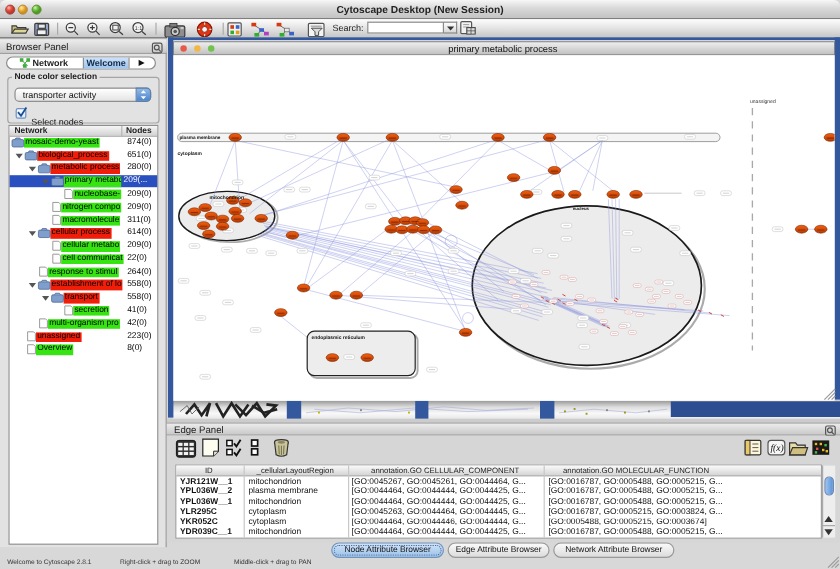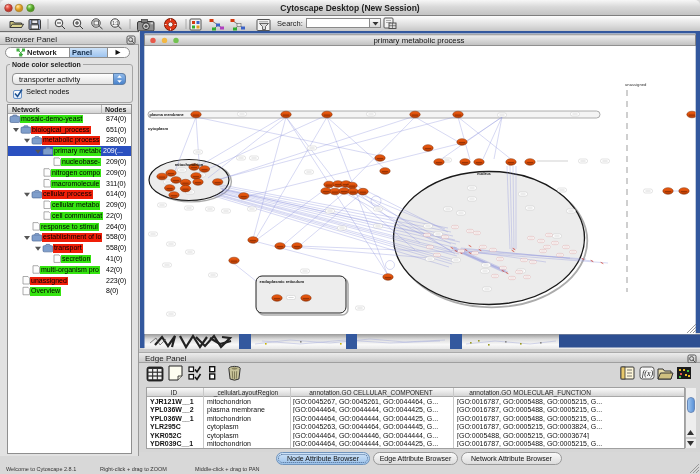--- a/index.html
+++ b/index.html
@@ -577,38 +577,38 @@
       <div class="abs" style="left:63px;top:0;width:39px;height:11px;background:linear-gradient(#cde2f8,#93bdee);border-left:1px solid #8e8e8e;border-right:1px solid #8e8e8e;"></div>
     </div>
 <svg class="abs" style="left:16px;top:47.5px" width="10" height="9">
       <line x1="2" y1="2" x2="7" y2="7" stroke="#2f9e2f" stroke-width="0.8"></line>
       <line x1="7" y1="2" x2="3" y2="7" stroke="#2f9e2f" stroke-width="0.8"></line>
       <rect x="0.5" y="0.5" width="3" height="3" fill="#3fae3f"></rect>
       <rect x="6" y="0.5" width="3" height="3" fill="#3fae3f"></rect>
       <rect x="3.2" y="5.5" width="3" height="3" fill="#3fae3f"></rect>
     </svg>
 <div class="abs" style="left:27px;top:48px;font-size:7.5px;font-weight:bold;color:#222;">Network</div>
-<div class="abs" style="left:72px;top:48px;font-size:7.5px;font-weight:bold;color:#102a48;">Panel</div>
+<div class="abs" style="left:72px;top:48px;font-size:7.5px;font-weight:bold;color:#102a48;">Welcome</div>
 <svg class="abs" style="left:114px;top:49px" width="8" height="7">
       <path d="M1.5 0.8 L6.5 3.4 L1.5 6 Z" fill="#111"></path>
     </svg>
 <div class="abs" style="left:6px;top:64px;width:127px;height:39px;border:1px solid #a5a5a5;border-radius:3px;"></div>
 <div class="abs" style="left:10px;top:60.5px;background:#e2e2e2;padding:0 2px;font-size:7px;font-weight:bold;color:#1c1c1c;">Node color selection</div>
 <div class="abs" style="left:12px;top:72.5px;width:114px;height:12px;background:linear-gradient(#ffffff,#e4e4e4);border:1px solid #909090;border-radius:4px;"></div>
 <div class="abs" style="left:19px;top:75px;font-size:7.5px;color:#111;">transporter activity</div>
 <div class="abs" style="left:113px;top:72.5px;width:13px;height:12px;background:linear-gradient(#8fb9ea,#4a83cc);border:1px solid #5d80ab;border-radius:0 4px 4px 0;"></div>
 <svg class="abs" style="left:113px;top:72.5px" width="13" height="12">
       <path d="M6.5 2.3 L8.8 4.8 L4.2 4.8 Z" fill="#fff"></path>
       <path d="M6.5 9.7 L8.8 7.2 L4.2 7.2 Z" fill="#fff"></path>
     </svg>
 <div class="abs" style="left:13px;top:90px;width:9px;height:9px;background:linear-gradient(#fdfdfd,#dceafc);border:1.3px solid #6a93c8;border-radius:2px;"></div>
 <svg class="abs" style="left:13px;top:88px" width="12" height="12">
       <path d="M2 5.5 L4.5 8.5 L9 1.5" fill="none" stroke="#1c4f8f" stroke-width="1.5"></path>
     </svg>
-<div class="abs" style="left:26px;top:87px;font-size:7.5px;color:#111;">Select nodes</div>
+<div class="abs" style="left:26px;top:97px;font-size:7.5px;color:#111;">Select nodes</div>
 <div class="abs" style="left:7px;top:104px;width:125px;height:350px;background:#fff;border:1px solid #8f8f8f;"></div>
 <div class="abs" style="left:8px;top:105px;width:123px;height:9px;background:linear-gradient(#f6f6f6,#d2d2d2);border-bottom:1px solid #a8a8a8;"></div>
 <div class="abs" style="left:12px;top:105.5px;font-size:7px;font-weight:bold;color:#222;">Network</div>
 <div class="abs" style="left:105px;top:105.5px;font-size:7px;font-weight:bold;color:#222;">Nodes</div>
 <div class="abs" style="left:101px;top:105px;width:1px;height:9px;background:#b5b5b5;"></div>
 <div class="abs" style="left:20px;top:114.8px;font-size:7px;color:#000;background:#35e410;padding:0 1px;white-space:nowrap;line-height:8.5px;height:8.5px;overflow:hidden;">mosaic-demo-yeast</div>
 <div class="abs" style="left:106px;top:114.8px;font-size:7px;color:#000;">874(0)</div>
 <div class="abs" style="left:31px;top:125.6px;font-size:7px;color:#000;background:#f01e08;padding:0 1px;white-space:nowrap;line-height:8.5px;height:8.5px;overflow:hidden;">biological_process</div>
 <div class="abs" style="left:106px;top:125.6px;font-size:7px;color:#000;">651(0)</div>
 <div class="abs" style="left:42px;top:136.4px;font-size:7px;color:#000;background:#f01e08;padding:0 1px;white-space:nowrap;line-height:8.5px;height:8.5px;overflow:hidden;">metabolic process</div>

